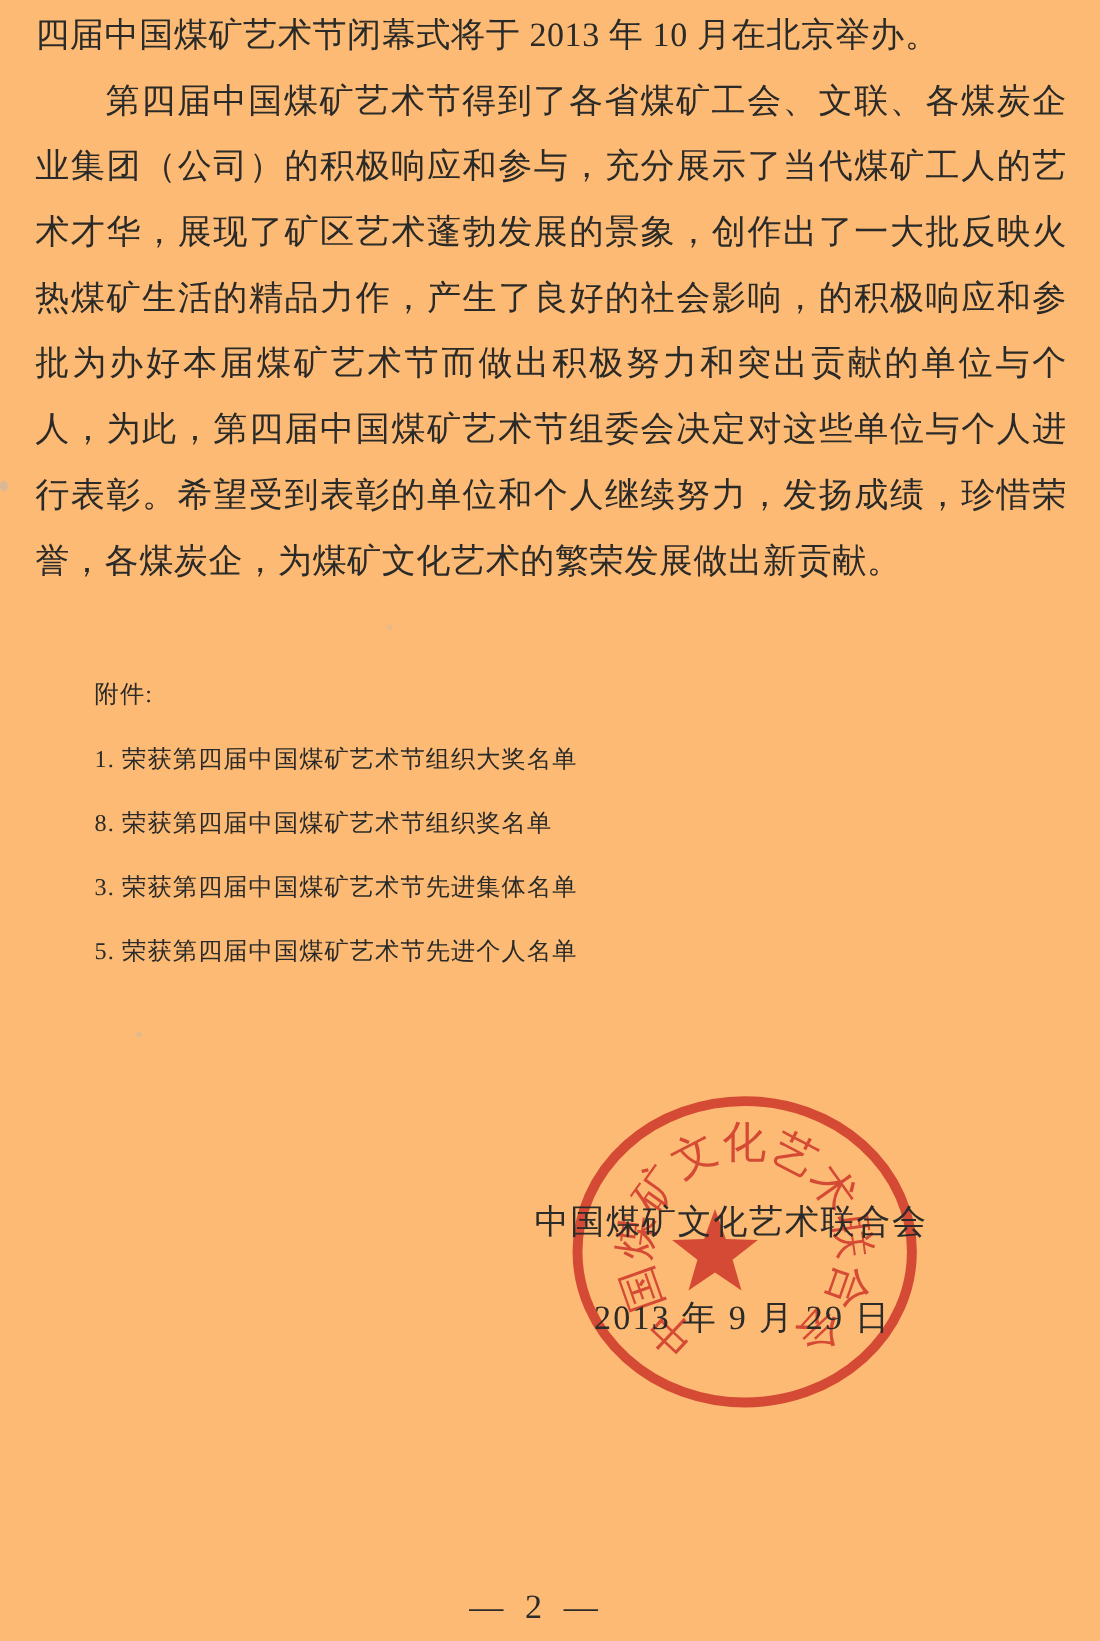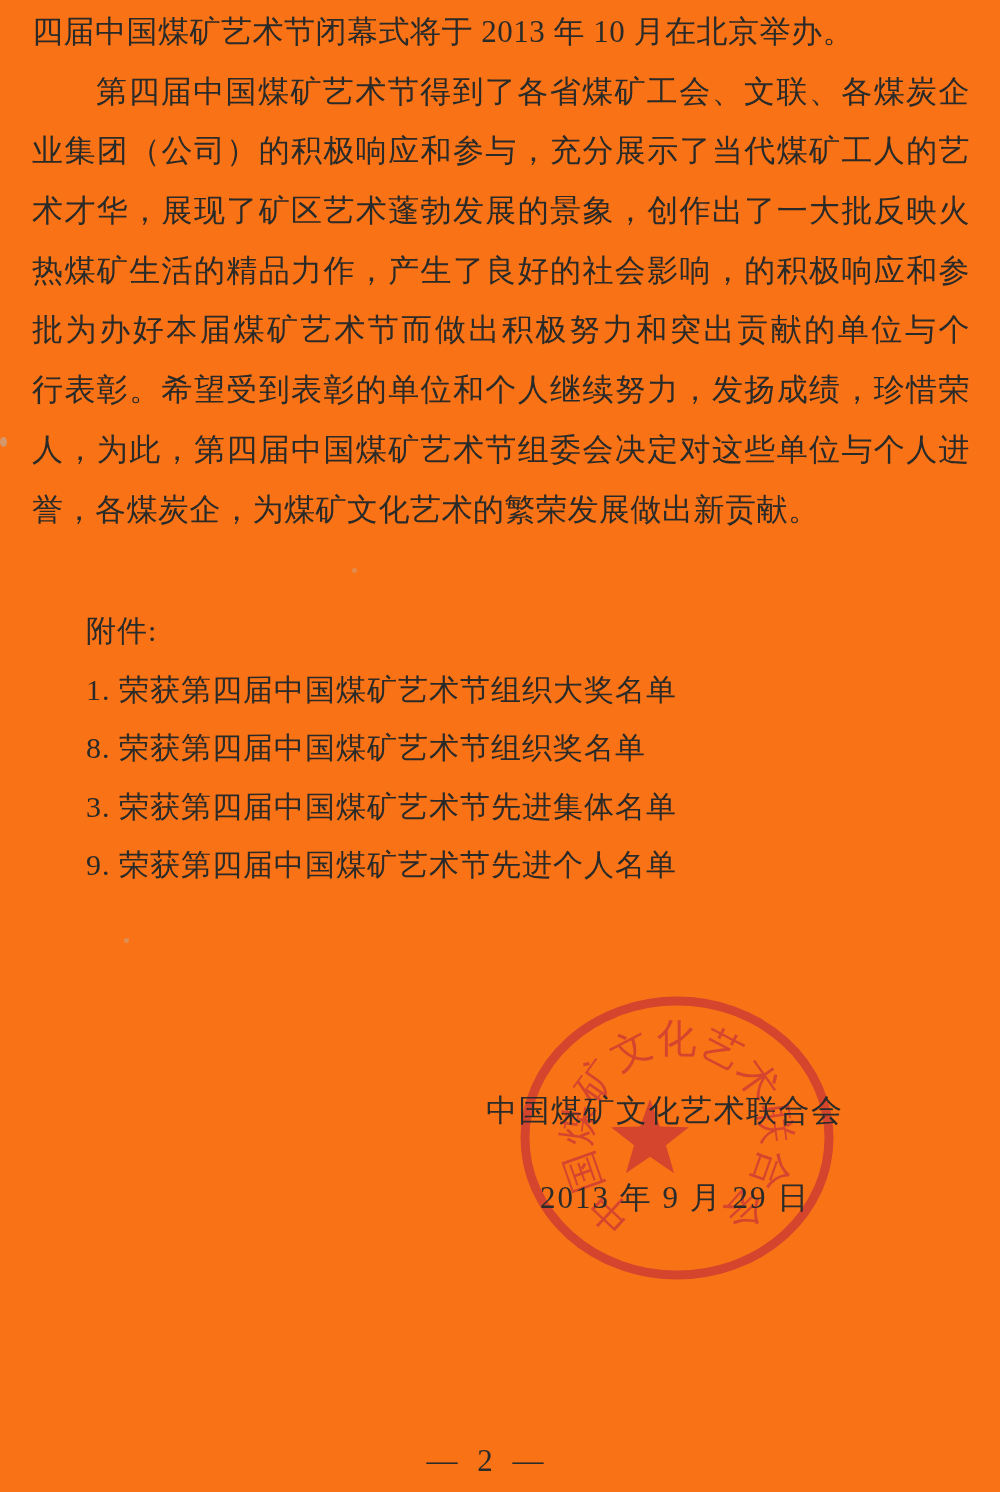--- a/index.html
+++ b/index.html
@@ -1,20 +1,20 @@
 <!DOCTYPE html>
 <html><head>
 <meta charset="utf-8">
 <style>
   html, body { margin: 0; padding: 0; }
   .page {
     position: relative;
     width: 1000px;
     height: 1492px;
-    background: #f97316;
+    background: #fdba74;
     font-family: "Liberation Serif", "DejaVu Serif", serif;
     color: #2a2a28;
     overflow: hidden;
   }
   
   .body-text {
     position: absolute;
     top: 2px;
     left: 32px;
     width: 938px;
@@ -36,21 +36,21 @@
     padding-left: 64px;
   }
   
   .attachments {
     position: absolute;
     top: 602px;
     left: 86px;
     width: 880px;
   }
   .aline {
-    font-size: 30px;
+    font-size: 22px;
     line-height: 58.6px;
     height: 58.6px;
     letter-spacing: 1px;
     white-space: nowrap;
   }
   
   .seal {
     position: absolute;
     left: 516px;
     top: 994px;
@@ -109,31 +109,31 @@
 
 <div class="page">
 
   <div class="body-text">
     <div class="bline para-end">四届中国煤矿艺术节闭幕式将于 2013 年 10 月在北京举办。</div>
     <div class="bline indent">第四届中国煤矿艺术节得到了各省煤矿工会、文联、各煤炭企</div>
     <div class="bline">业集团（公司）的积极响应和参与，充分展示了当代煤矿工人的艺</div>
     <div class="bline">术才华，展现了矿区艺术蓬勃发展的景象，创作出了一大批反映火</div>
     <div class="bline">热煤矿生活的精品力作，产生了良好的社会影响，的积极响应和参与</div>
     <div class="bline">批为办好本届煤矿艺术节而做出积极努力和突出贡献的单位与个</div>
+    <div class="bline">人，为此，第四届中国煤矿艺术节组委会决定对这些单位与个人进</div>
     <div class="bline">行表彰。希望受到表彰的单位和个人继续努力，发扬成绩，珍惜荣</div>
-    <div class="bline">人，为此，第四届中国煤矿艺术节组委会决定对这些单位与个人进</div>
     <div class="bline para-end">誉，各煤炭企，为煤矿文化艺术的繁荣发展做出新贡献。</div>
   </div>
 
   <div class="attachments">
     <div class="aline">附件:</div>
     <div class="aline">1. 荣获第四届中国煤矿艺术节组织大奖名单</div>
     <div class="aline">8. 荣获第四届中国煤矿艺术节组织奖名单</div>
     <div class="aline">3. 荣获第四届中国煤矿艺术节先进集体名单</div>
-    <div class="aline">9. 荣获第四届中国煤矿艺术节先进个人名单</div>
+    <div class="aline">5. 荣获第四届中国煤矿艺术节先进个人名单</div>
   </div>
 
   <div class="seal">
     <svg width="322" height="292" viewBox="0 0 322 292" xmlns="http://www.w3.org/2000/svg">
       <ellipse cx="161" cy="144" rx="152" ry="137" fill="none" stroke="#d24130" stroke-width="9"></ellipse>
       <path id="sealArc" d="M 118 218.5 A 86 86 0 1 1 204 218.5" fill="none"></path>
       <text font-size="40" fill="#d24130" letter-spacing="1" font-family="Liberation Serif, DejaVu Serif, serif">
         <textPath href="#sealArc" startOffset="50%" text-anchor="middle">中国煤矿文化艺术联合会</textPath>
       </text>
       <polygon fill="#d24130" points="134,105 143.9,132.4 173,133.3 150,151.2 158.1,179.2 134,162.8 109.9,179.2 118,151.2 95,133.3 124.1,132.4"></polygon>

